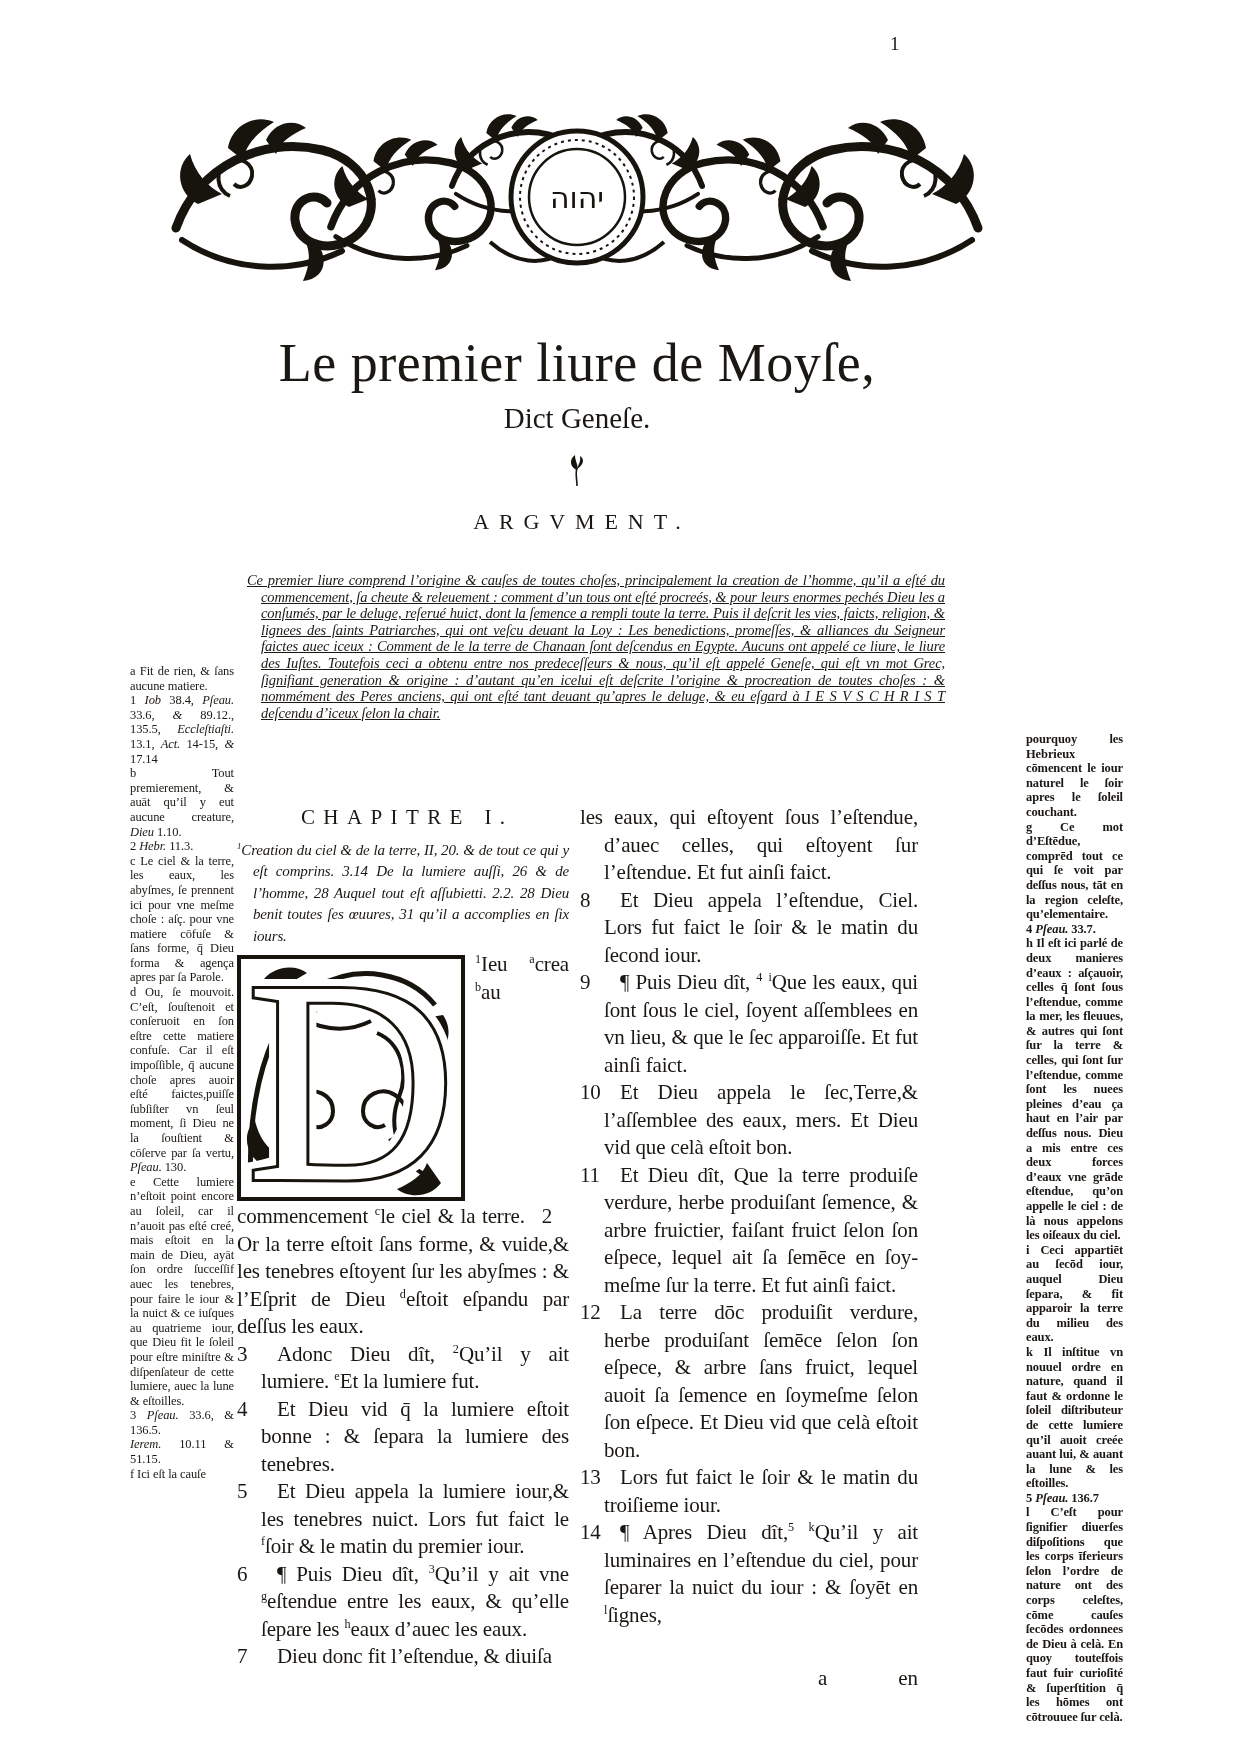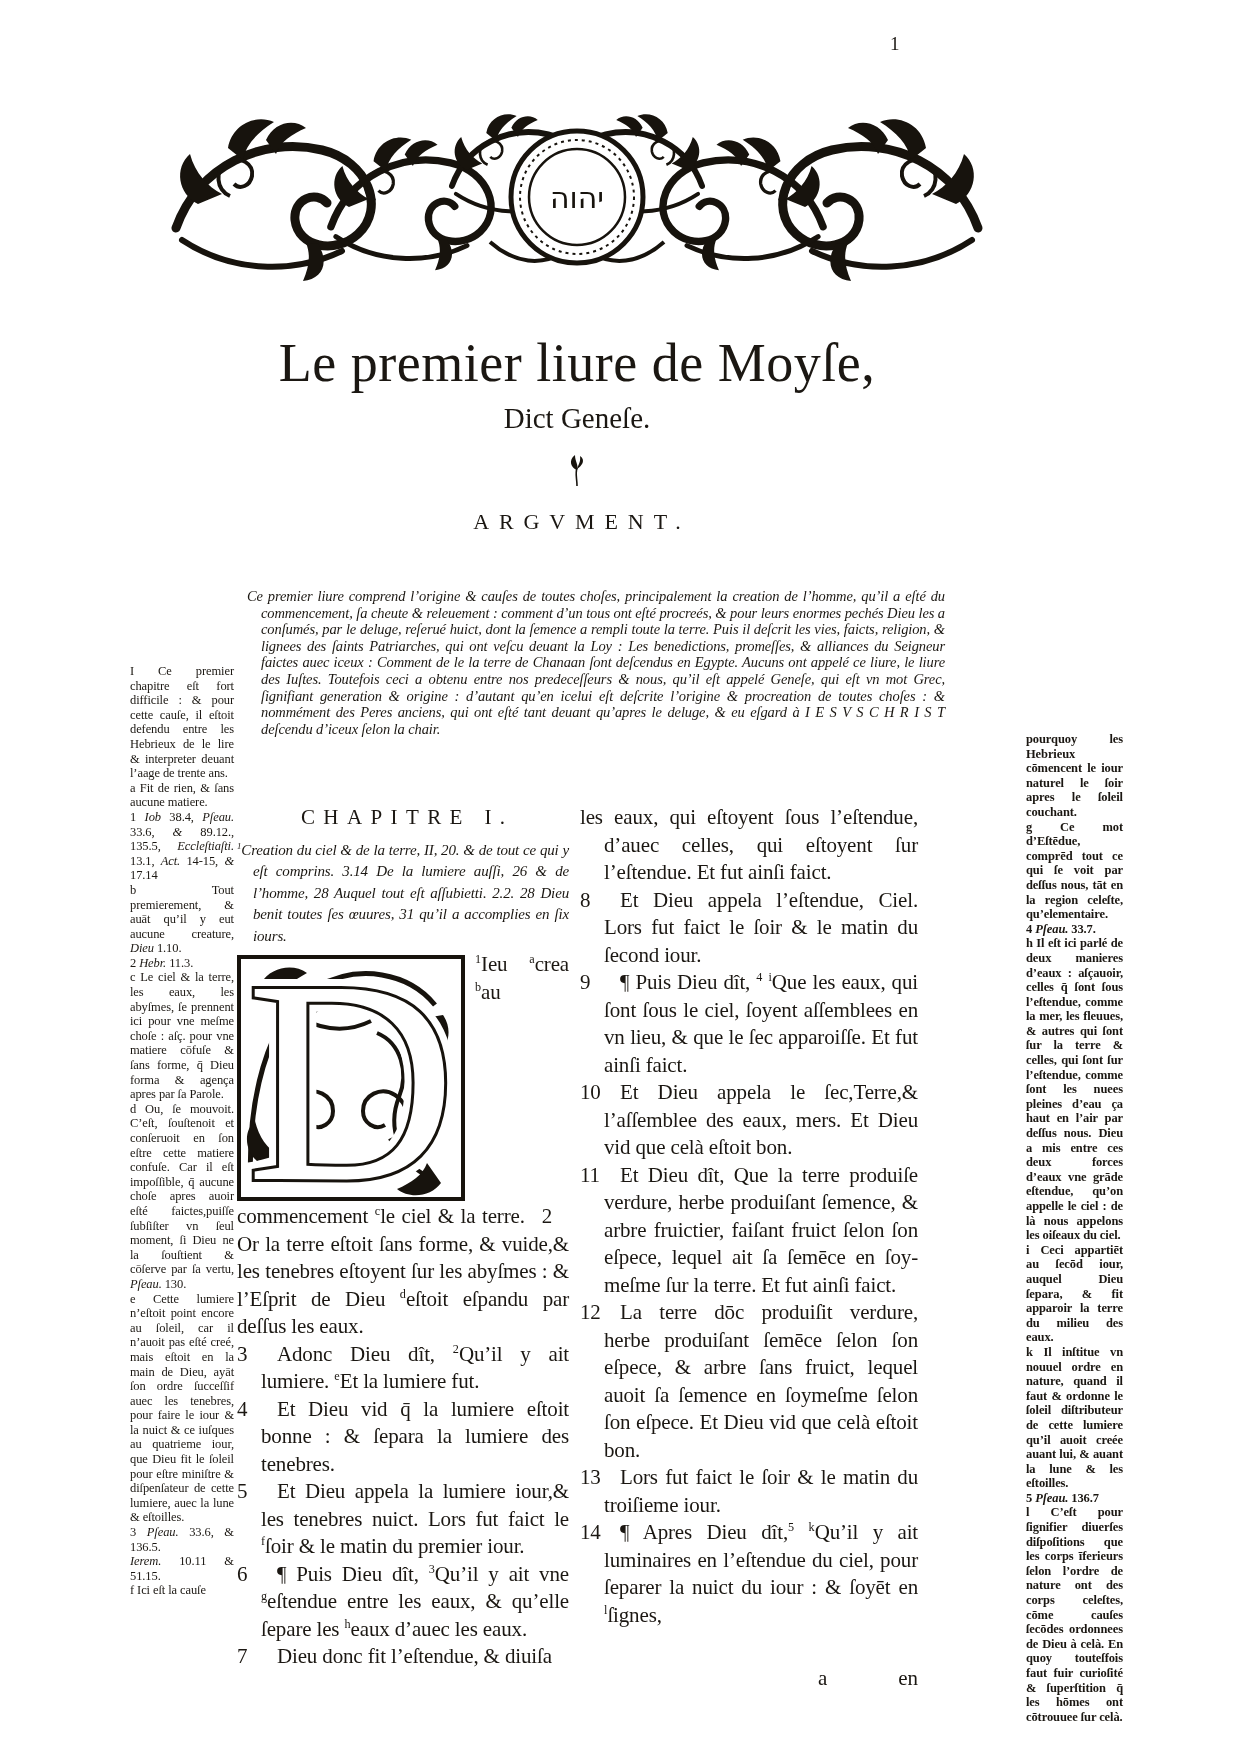--- a/index.html
+++ b/index.html
@@ -15,23 +15,23 @@
   .headpiece{position:absolute;left:170px;top:110px;width:814px;height:174px;}
   .headpiece svg{width:100%;height:100%;display:block;}
 
   .title-block{position:absolute;left:237px;top:332px;width:680px;text-align:center;}
   .book-title{font-size:54px;font-weight:normal;margin:0;letter-spacing:.5px;}
   .book-subtitle{font-size:29px;margin:8px 0 0;}
   .fleuron{margin-top:20px;height:32px;}
   .argument-heading{margin-top:22px;font-size:22px;letter-spacing:.45em;text-indent:.45em;}
 
   .argument{
-    position:absolute;left:247px;top:588px;width:684px;
+    position:absolute;left:247px;top:572px;width:684px;
     font-style:italic;font-size:14.5px;line-height:16.6px;letter-spacing:-.1px;
-    text-align:justify;padding-left:14px;text-indent:-14px;
+    text-align:justify;padding-left:14px;text-indent:-14px;text-decoration:underline;
   }
 
   .margin-col{position:absolute;font-size:12.5px;line-height:14.6px;letter-spacing:-.1px;text-align:justify;}
   .left-margin{left:130px;top:664px;width:104px;}
   .right-margin{left:1026px;top:732px;width:97px;font-weight:bold;}
   .margin-col p{margin:0;}
 
   .text-col{position:absolute;top:804px;font-size:21px;line-height:27.5px;letter-spacing:-.15px;}
   .col1{left:237px;width:332px;}
   .col2{left:580px;width:338px;}
@@ -102,21 +102,20 @@
         <path d="M9,14 C14,11 18,5 12,1 C13,7 10,10 9,14 Z" fill="#17130d"></path>
       </svg>
     </div>
     <div class="argument-heading">ARGVMENT.</div>
   </div>
 
   <div class="argument">Ce premier liure comprend l’origine &amp; cauſes de toutes choſes, principalement la creation de l’homme, qu’il a eſté du commencement, ſa cheute &amp; releuement : comment d’un tous ont eſté procreés, &amp; pour leurs enormes pechés Dieu les a conſumés, par le deluge, reſerué huict, dont la ſemence a rempli toute la terre. Puis il deſcrit les vies, faicts, religion, &amp; lignees des ſaints Patriarches, qui ont veſcu deuant la Loy : Les benedictions, promeſſes, &amp; alliances du Seigneur faictes auec iceux : Comment de le la terre de Chanaan ſont deſcendus en Egypte. Aucuns ont appelé ce liure, le liure des Iuſtes. Toutefois ceci a obtenu entre nos predeceſſeurs &amp; nous, qu’il eſt appelé Geneſe, qui eſt vn mot Grec, ſignifiant generation &amp; origine : d’autant qu’en icelui eſt deſcrite l’origine &amp; procreation de toutes choſes : &amp; nommément des Peres anciens, qui ont eſté tant deuant qu’apres le deluge, &amp; eu eſgard à I E S V S  C H R I S T deſcendu d’iceux ſelon la chair.</div>
 
   <div class="margin-col left-margin">
 
-      <p class="note">I Ce premier chapitre eſt fort difficile : &amp; pour cette cauſe, il eſtoit defendu entre les Hebrieux de le lire &amp; interpreter deuant l’aage de trente ans.</p>
 
       <p class="note">a Fit de rien, &amp; ſans aucune matiere.</p>
 
       <p class="note">1 <i>Iob</i> 38.4, <i>Pſeau.</i> 33.6, <i>&amp;</i> 89.12., 135.5, <i>Eccleſtiaſti.</i> 13.1, <i>Act.</i> 14-15, <i>&amp;</i> 17.14</p>
 
       <p class="note">b Tout premierement, &amp; auāt qu’il y eut aucune creature, <i>Dieu</i> 1.10.</p>
 
       <p class="note">2 <i>Hebr.</i> 11.3.</p>
 
       <p class="note">c Le ciel &amp; la terre, les eaux, les abyſmes, ſe prennent ici pour vne meſme choſe : aſç. pour vne matiere cōfuſe &amp; ſans forme, q̄ Dieu forma &amp; agença apres par ſa Parole.</p>

